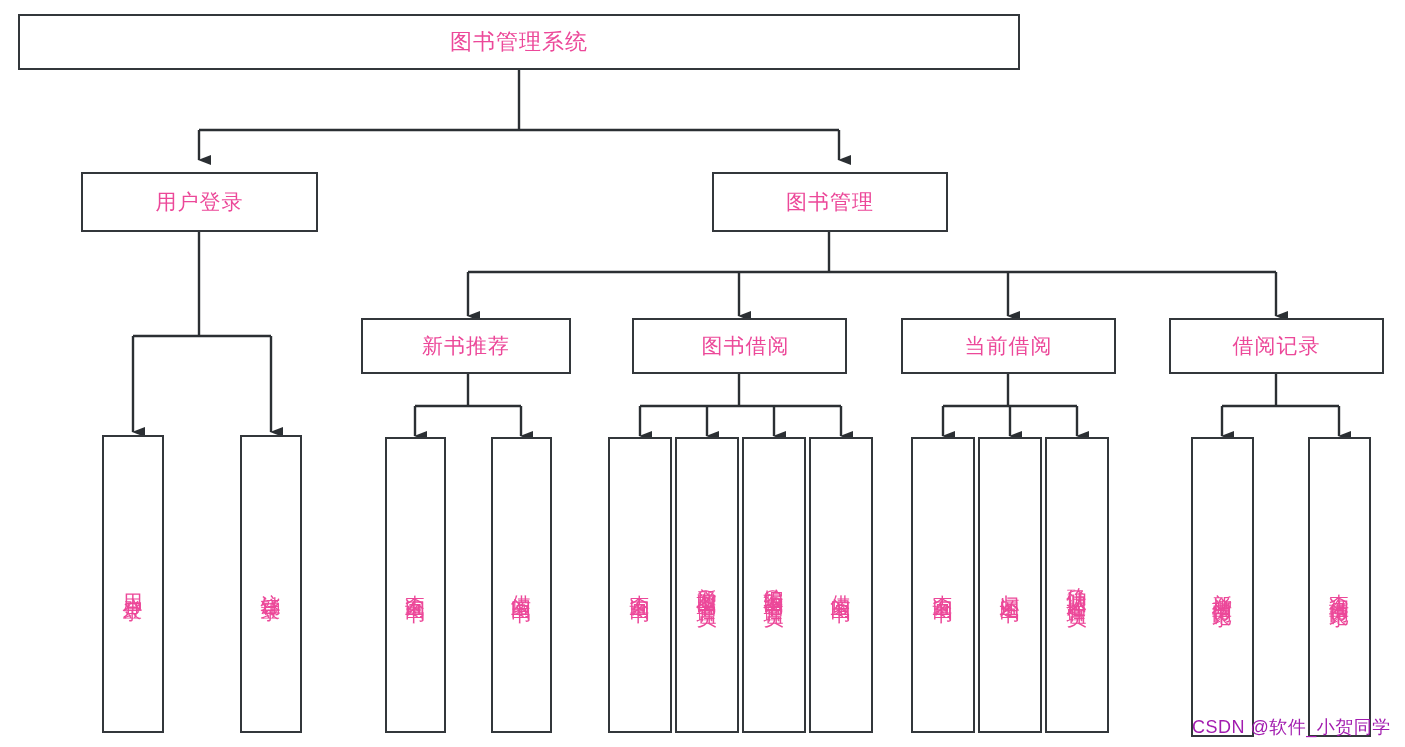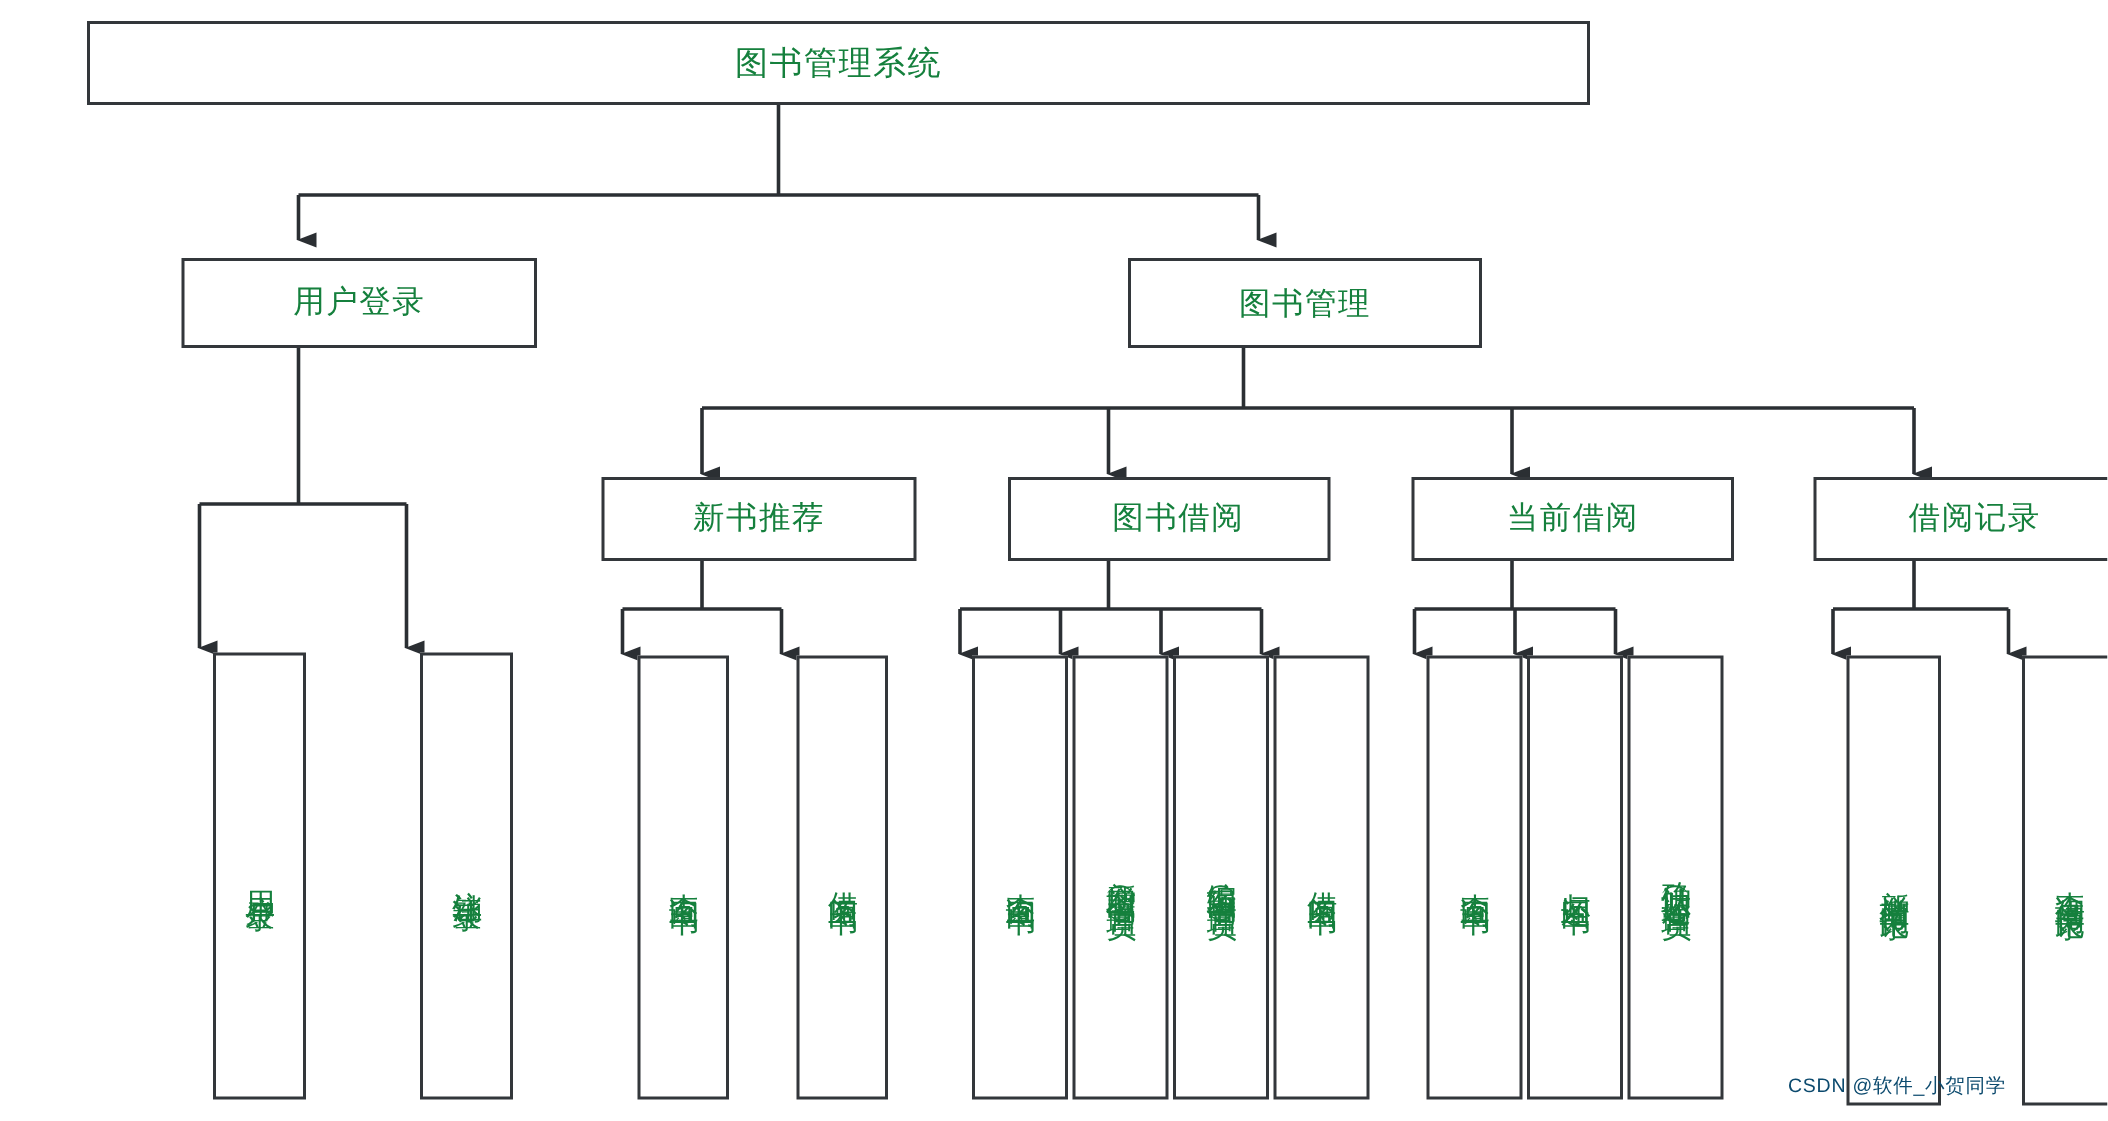--- a/index.html
+++ b/index.html
@@ -18,26 +18,25 @@
     overflow: hidden;
   }
   .node {
     position: absolute;
     box-sizing: border-box;
     border: 2px solid #33373b;
     background: #ffffff;
     display: flex;
     align-items: center;
     justify-content: center;
-    color: #15803d;
+    color: #ec4899;
     font-size: 21px;
     line-height: 1.15;
     letter-spacing: 1px;
     text-align: center;
-    margin-left: 40px;
   }
   .node.root {
     font-size: 22px;
   }
   .node.leaf {
     writing-mode: vertical-rl;
     text-orientation: upright;
     align-items: center;
     justify-content: center;
     font-size: 20px;
@@ -56,22 +55,22 @@
   .wire {
     stroke: #2b2f33;
     stroke-width: 2.4;
     fill: none;
   }
   .arrowhead {
     fill: #2b2f33;
   }
   .watermark {
     position: absolute;
-    color: #0c4a6e;
-    font-size: 13px;
+    color: #a21caf;
+    font-size: 18px;
     letter-spacing: 0.5px;
     white-space: nowrap;
     user-select: none;
   }
 </style>
 </head>
 <body>
 
 <div id="canvas">
 

